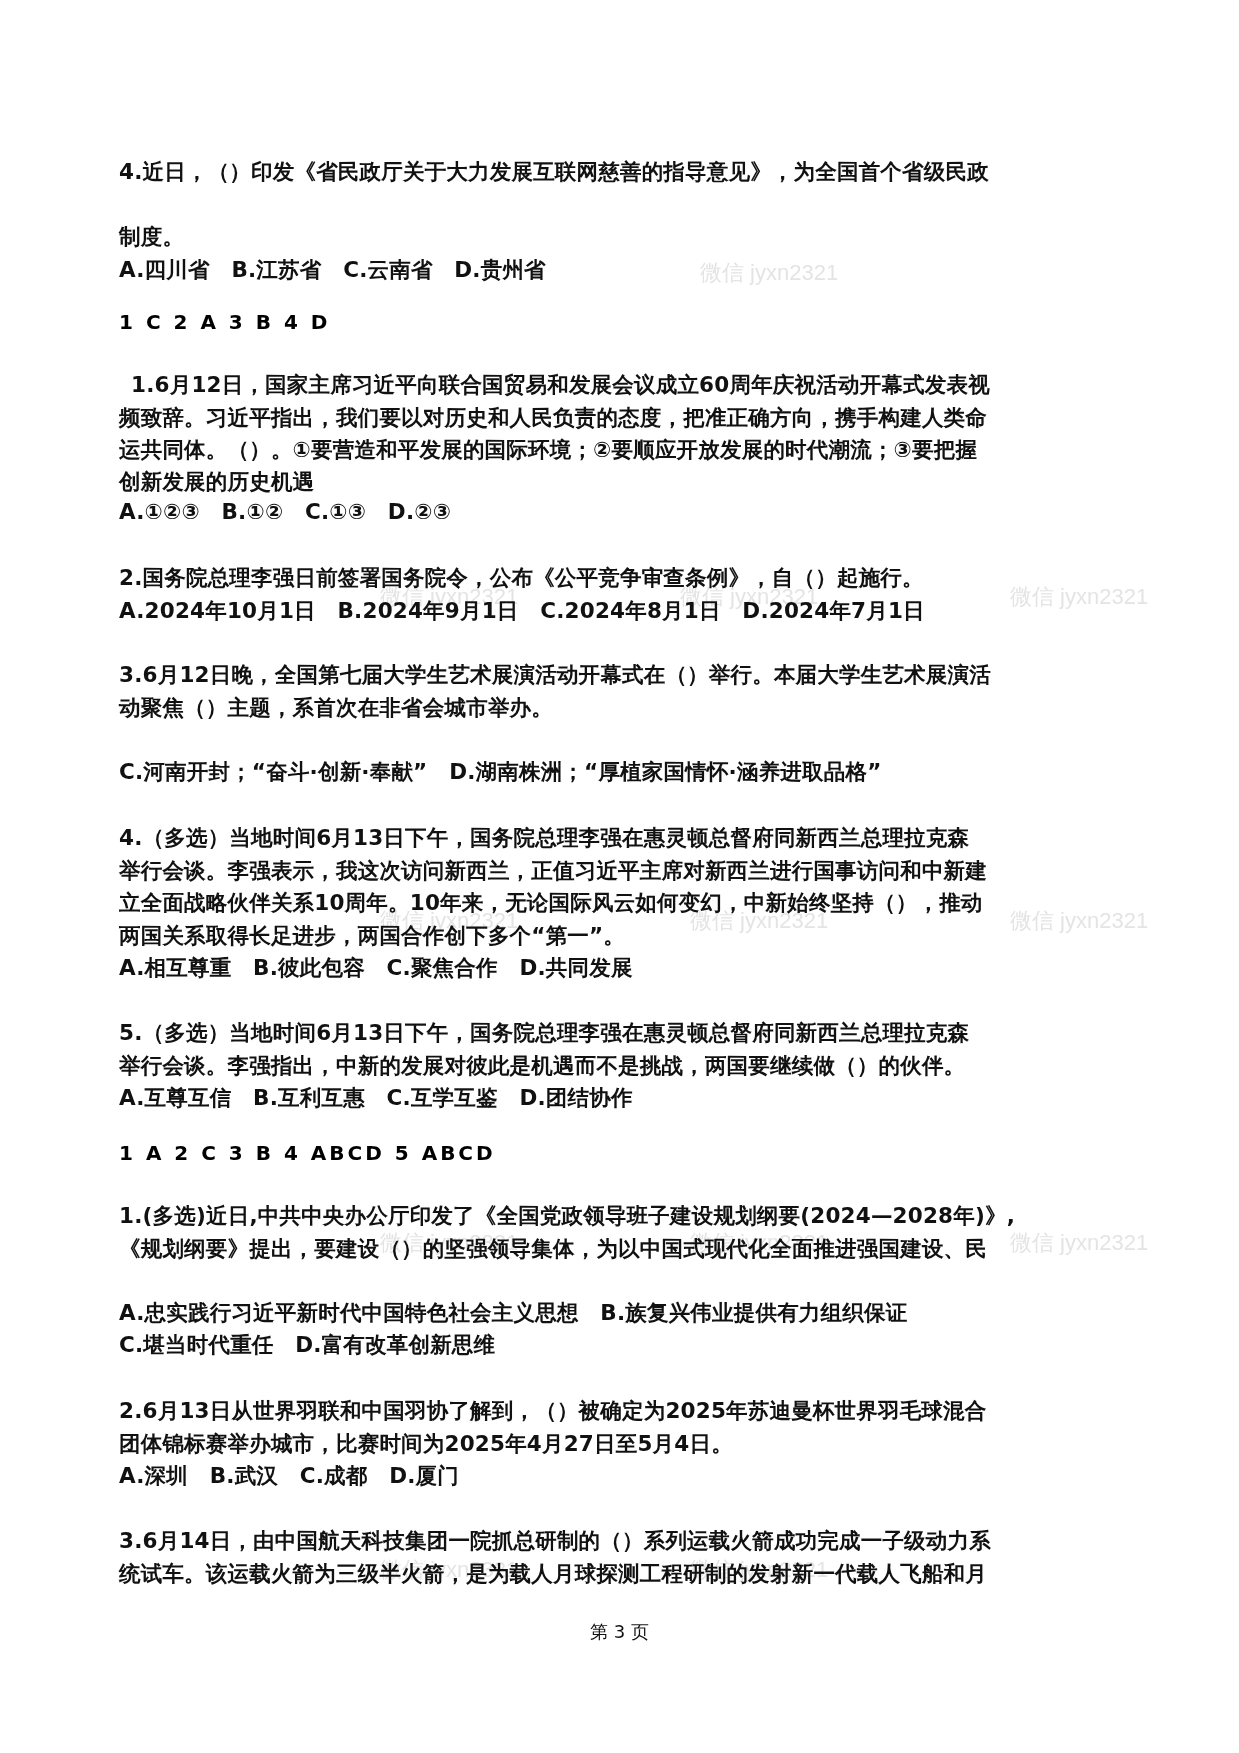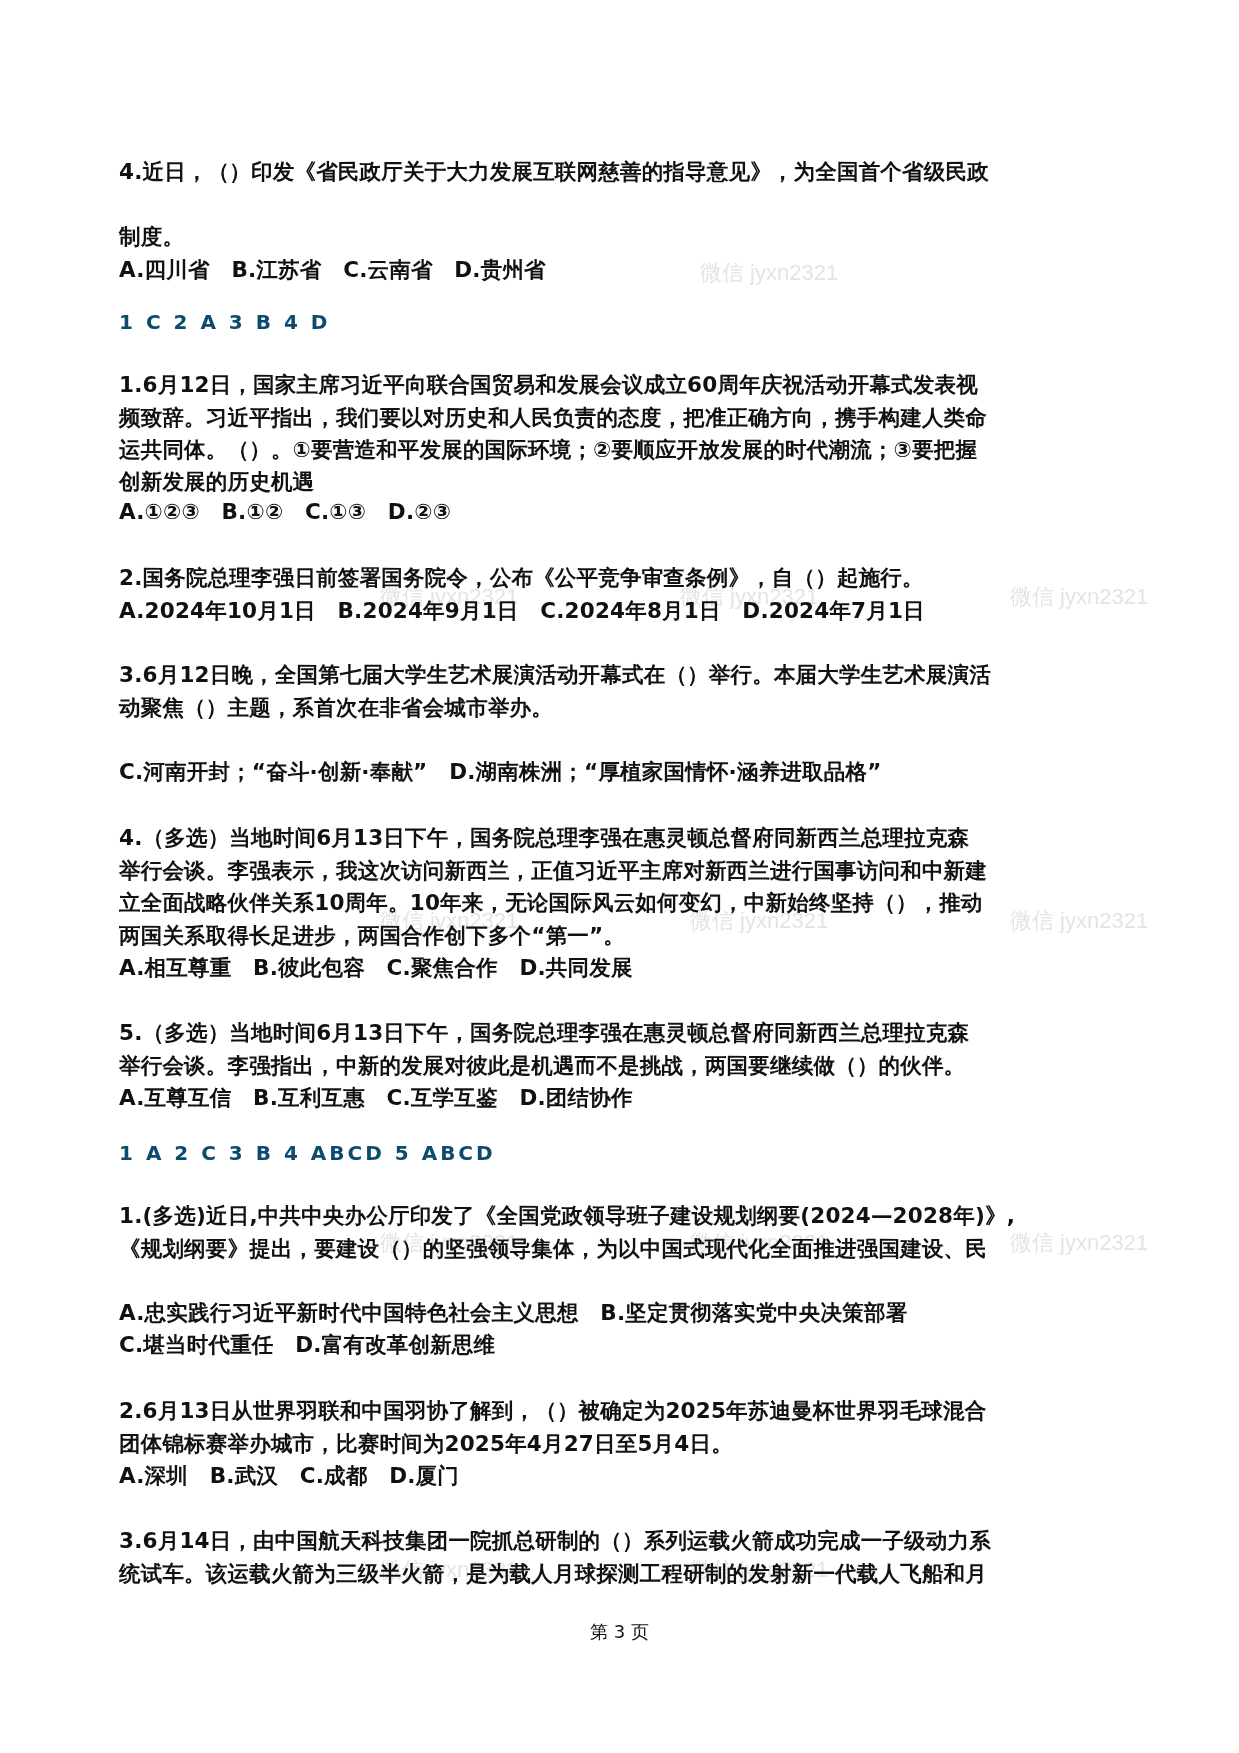--- a/index.html
+++ b/index.html
@@ -8,21 +8,21 @@
     position: absolute; left: 0; top: 0; width: 1239px; height: 1753px;
     font-family: "DejaVu Sans", "Liberation Sans", sans-serif;
     color: #111111;
   }
   .line {
     position: absolute; left: 119px;
     font-size: 21.5px; font-weight: bold; line-height: 30px;
     white-space: nowrap; letter-spacing: 0.2px;
   }
   .answer {
-    color: #0c4a6e; font-size: 20px; letter-spacing: 3px;
+    color: #000000; font-size: 20px; letter-spacing: 3px;
   }
   .footer {
     position: absolute; top: 1620px; left: 0; width: 1239px; text-align: center;
     font-size: 18px; line-height: 24px; color: #111111;
     font-family: "DejaVu Sans", sans-serif;
   }
   .wm {
     position: absolute; font-size: 22px; color: #e4e4e4;
     font-family: "Liberation Sans", sans-serif; white-space: nowrap;
     z-index: 0;
@@ -46,21 +46,21 @@
   <div class="wm" style="left:1010px;top:1228px;">微信 jyxn2321</div>
   <div class="wm" style="left:380px;top:1555px;">微信 jyxn2321</div>
   <div class="wm" style="left:690px;top:1555px;">微信 jyxn2321</div>
 
   <div class="line" style="top:157px;">4.近日，（）印发《省民政厅关于大力发展互联网慈善的指导意见》，为全国首个省级民政</div>
   <div class="line" style="top:222px;">制度。</div>
   <div class="line" style="top:255px;">A.四川省　B.江苏省　C.云南省　D.贵州省</div>
 
   <div class="line answer" style="top:307px;">1 C 2 A 3 B 4 D</div>
 
-  <div class="line" style="top:370px;">1.6月12日，国家主席习近平向联合国贸易和发展会议成立60周年庆祝活动开幕式发表视</div>
+  <div class="line" style="top:370px;margin-left:12px;">1.6月12日，国家主席习近平向联合国贸易和发展会议成立60周年庆祝活动开幕式发表视</div>
   <div class="line" style="top:403px;">频致辞。习近平指出，我们要以对历史和人民负责的态度，把准正确方向，携手构建人类命</div>
   <div class="line" style="top:435px;text-align:center;">运共同体。（）。①要营造和平发展的国际环境；②要顺应开放发展的时代潮流；③要把握</div>
   <div class="line" style="top:467px;">创新发展的历史机遇</div>
   <div class="line" style="top:497px;">A.①②③　B.①②　C.①③　D.②③</div>
 
   <div class="line" style="top:563px;">2.国务院总理李强日前签署国务院令，公布《公平竞争审查条例》，自（）起施行。</div>
   <div class="line" style="top:596px;">A.2024年10月1日　B.2024年9月1日　C.2024年8月1日　D.2024年7月1日</div>
 
   <div class="line" style="top:660px;">3.6月12日晚，全国第七届大学生艺术展演活动开幕式在（）举行。本届大学生艺术展演活</div>
   <div class="line" style="top:693px;">动聚焦（）主题，系首次在非省会城市举办。</div>
@@ -73,21 +73,21 @@
   <div class="line" style="top:953px;">A.相互尊重　B.彼此包容　C.聚焦合作　D.共同发展</div>
 
   <div class="line" style="top:1018px;">5.（多选）当地时间6月13日下午，国务院总理李强在惠灵顿总督府同新西兰总理拉克森</div>
   <div class="line" style="top:1051px;">举行会谈。李强指出，中新的发展对彼此是机遇而不是挑战，两国要继续做（）的伙伴。</div>
   <div class="line" style="top:1083px;">A.互尊互信　B.互利互惠　C.互学互鉴　D.团结协作</div>
 
   <div class="line answer" style="top:1138px;">1 A 2 C 3 B 4 ABCD 5 ABCD</div>
 
   <div class="line" style="top:1201px;">1.(多选)近日,中共中央办公厅印发了《全国党政领导班子建设规划纲要(2024—2028年)》,</div>
   <div class="line" style="top:1234px;">《规划纲要》提出，要建设（）的坚强领导集体，为以中国式现代化全面推进强国建设、民</div>
-  <div class="line" style="top:1298px;">A.忠实践行习近平新时代中国特色社会主义思想　B.坚定贯彻落实党中央决策部署</div>
+  <div class="line" style="top:1298px;">A.忠实践行习近平新时代中国特色社会主义思想　B.族复兴伟业提供有力组织保证</div>
   <div class="line" style="top:1330px;">C.堪当时代重任　D.富有改革创新思维</div>
 
   <div class="line" style="top:1396px;">2.6月13日从世界羽联和中国羽协了解到，（）被确定为2025年苏迪曼杯世界羽毛球混合</div>
   <div class="line" style="top:1429px;">团体锦标赛举办城市，比赛时间为2025年4月27日至5月4日。</div>
   <div class="line" style="top:1461px;">A.深圳　B.武汉　C.成都　D.厦门</div>
 
   <div class="line" style="top:1526px;">3.6月14日，由中国航天科技集团一院抓总研制的（）系列运载火箭成功完成一子级动力系</div>
   <div class="line" style="top:1559px;">统试车。该运载火箭为三级半火箭，是为载人月球探测工程研制的发射新一代载人飞船和月</div>
 
   <div class="footer">第 3 页</div>

